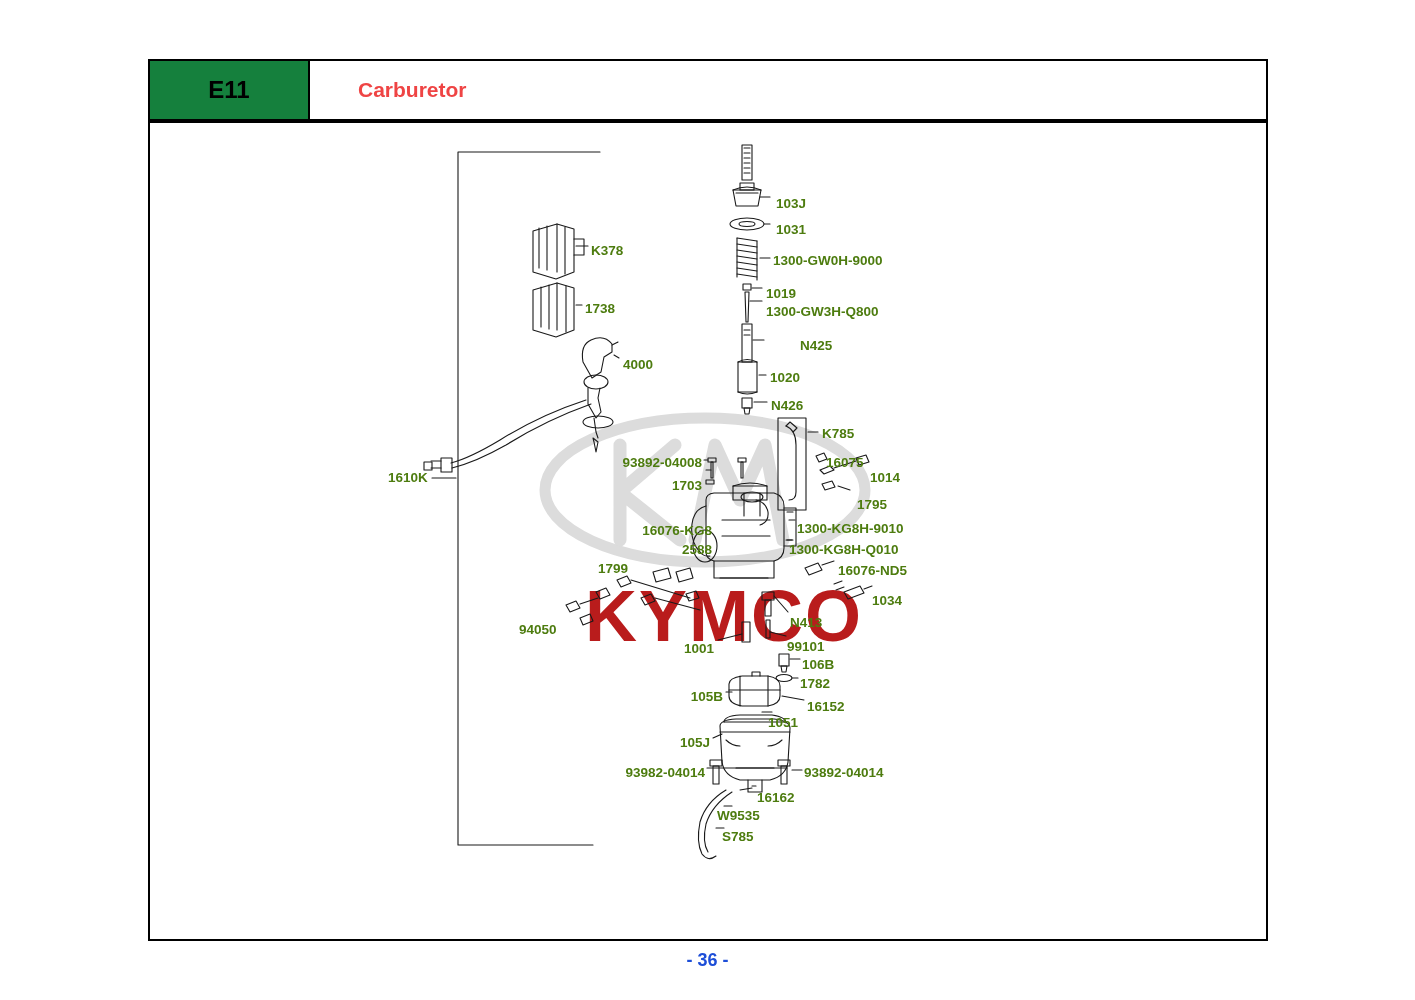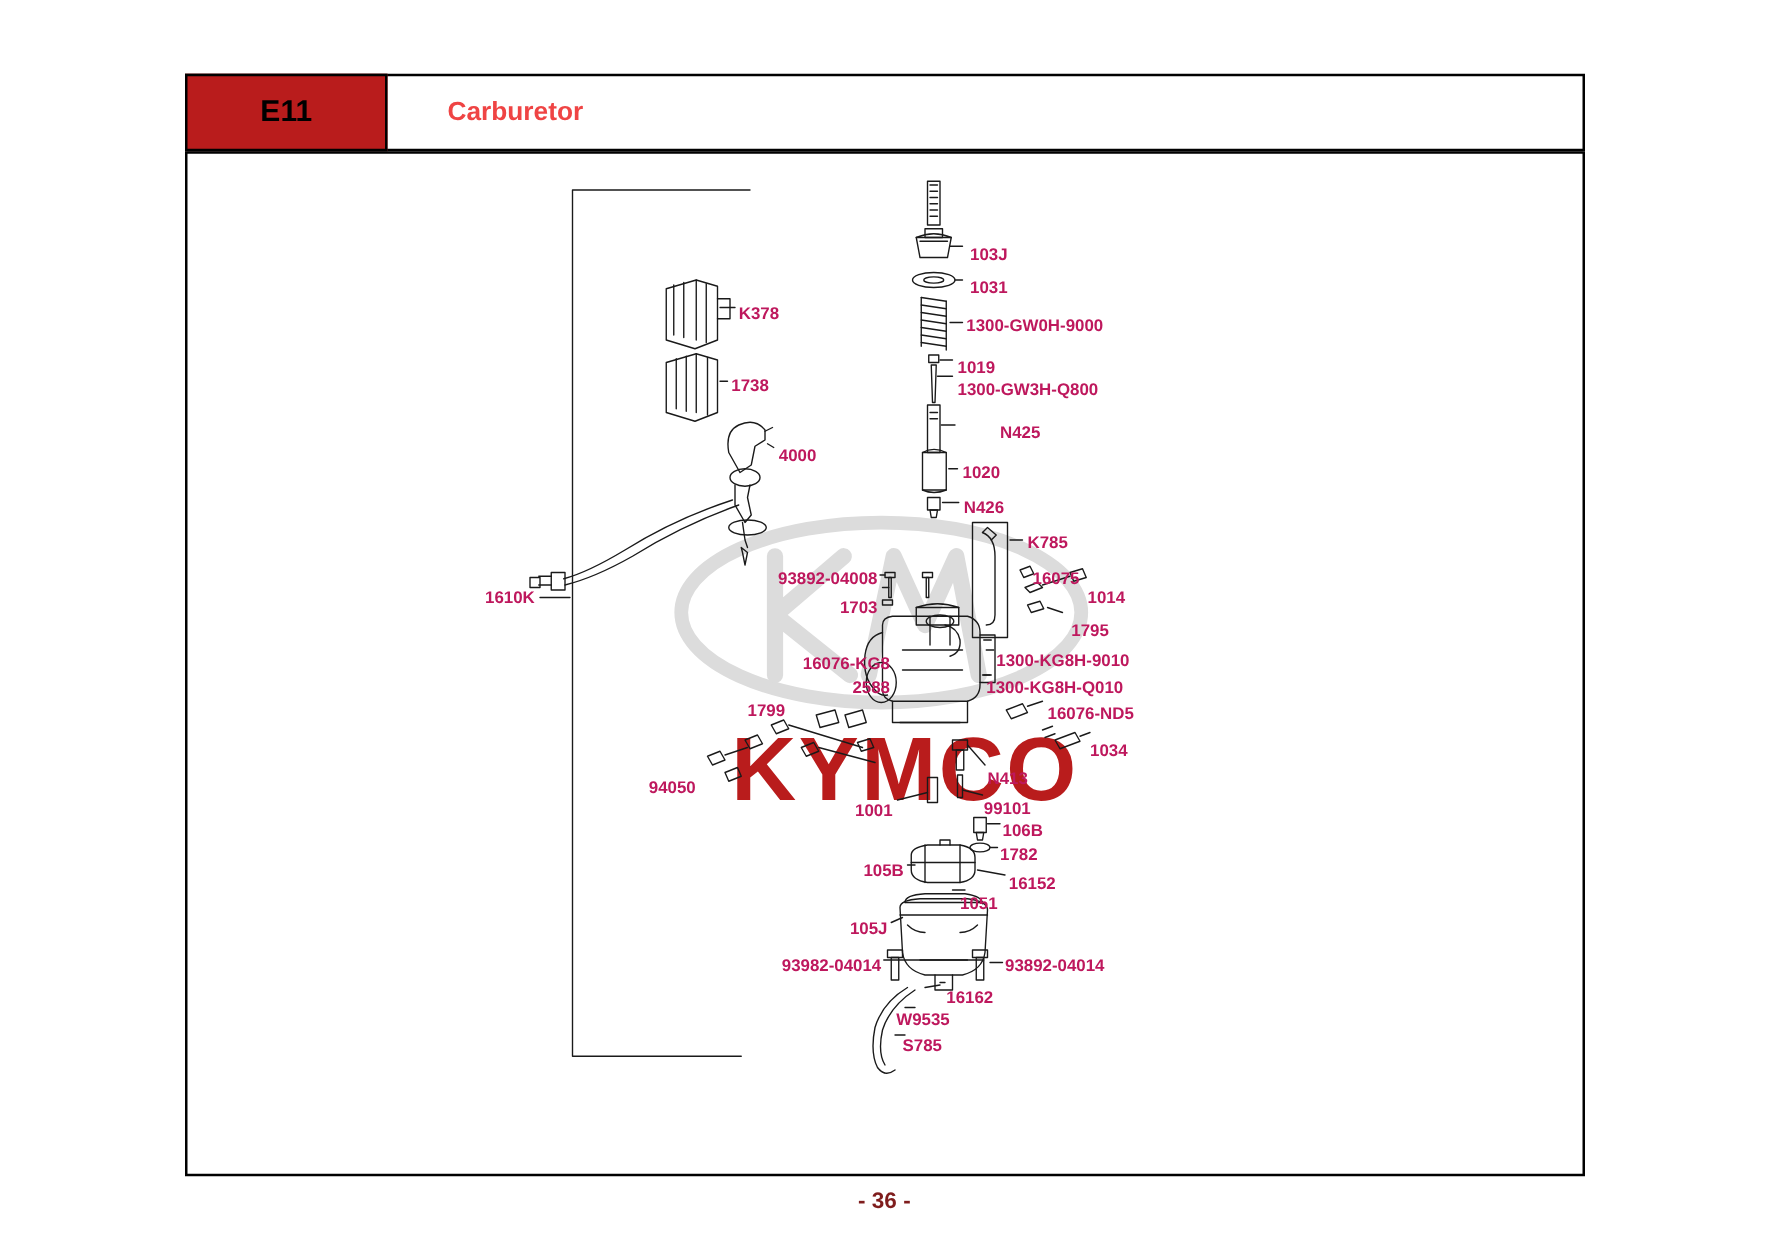--- a/index.html
+++ b/index.html
@@ -37,21 +37,21 @@
     width: 162px;
     height: 62px;
     border: 2px solid #000;
     box-sizing: border-box;
     display: flex;
     align-items: center;
     justify-content: center;
     font-size: 24px;
     font-weight: bold;
     color: #000;
-    background: #b91c1c;
+    background: #15803d;
   }
   .header-title {
     position: absolute;
     left: 358px;
     top: 78px;
     font-size: 21px;
     font-weight: bold;
     color: #ef4444;
   }
   
@@ -66,21 +66,21 @@
     overflow: hidden;
   }
   .footer {
     position: absolute;
     left: 0;
     top: 950px;
     width: 1415px;
     text-align: center;
     font-size: 18px;
     font-weight: bold;
-    color: #7f1d1d;
+    color: #1d4ed8;
   }
   
   .watermark {
     position: absolute;
     left: 525px;
     top: 400px;
     width: 460px;
     height: 260px;
     pointer-events: none;
   }
@@ -101,21 +101,21 @@
     top: 0;
     width: 1415px;
     height: 1000px;
     pointer-events: none;
   }
   
   .lbl {
     position: absolute;
     font-size: 13.5px;
     font-weight: bold;
-    color: #be185d;
+    color: #4d7c0f;
     white-space: nowrap;
     font-family: "Liberation Sans", sans-serif;
   }
   .lbl.right { transform: translateX(-100%); }
 </style>
 </head>
 <body>
 
 <div class="page">
 

